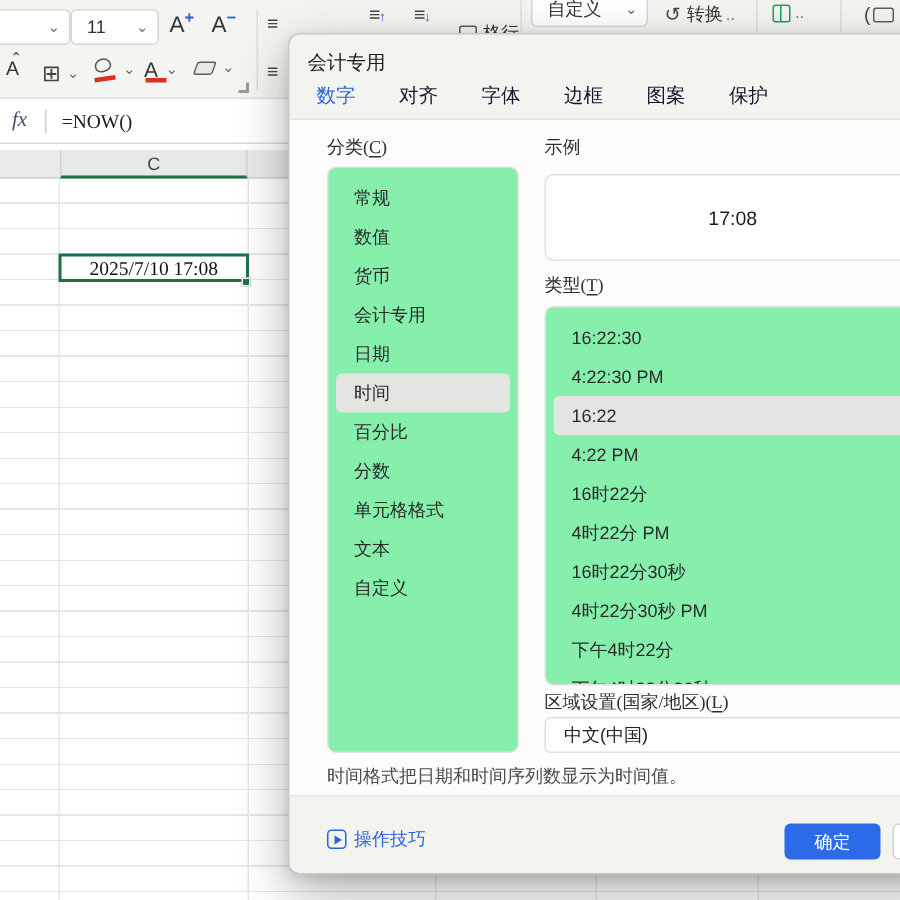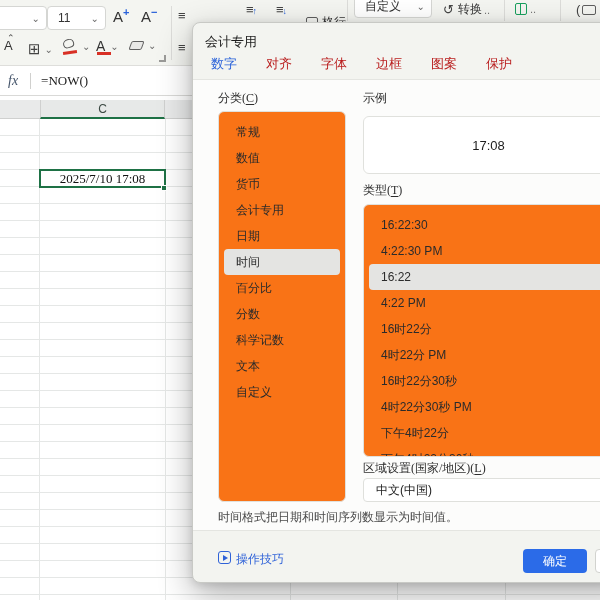--- a/index.html
+++ b/index.html
@@ -47,41 +47,41 @@
     font-family:"Liberation Serif","DejaVu Serif",serif; font-size:13px; color:#111; }
   .fill-handle { position:absolute; left:161px; top:89px; width:6px; height:6px; background:#1e7145;
     border:1px solid #fff; }
 
   
   .dialog { position:absolute; left:192px; top:22px; width:446px; height:561px;
     background:#f3f4f0; border:1px solid #c8c9c5; border-radius:8px;
     box-shadow:0 12px 34px rgba(0,0,0,0.30), 0 2px 8px rgba(0,0,0,0.12); overflow:hidden; }
   .dlg-title { position:absolute; left:12px; top:10px; font-size:13px; color:#1c1c1c; }
   .tabs { position:absolute; left:12px; top:32px; display:flex; gap:17px; }
-  .tab { font-size:13px; color:#b91c1c; padding:0 6px 7px 6px; border-bottom:3px solid transparent;
+  .tab { font-size:13px; color:#0f172a; padding:0 6px 7px 6px; border-bottom:3px solid transparent;
     border-radius:1px; }
   .tabs .selected { color:#2a62d9; border-bottom-color:#2a62d9; }
   .tabs .tab:nth-child(2) { border-bottom-color:#dadbd8; }
   .card { position:absolute; left:0; top:56px; width:446px; height:452px; background:#fcfcfb;
     border-top:1px solid #e4e5e1; border-bottom:1px solid #e4e5e1; }
   .fieldlabel { position:absolute; font-size:12px; color:#2e2e2e;font-family:Liberation Serif, serif; }
   .fieldlabel u { text-underline-offset:2px; }
-  .listbox { position:absolute; background:#f97316; border:1px solid #e0e1dd; border-radius:6px;
+  .listbox { position:absolute; background:#86efac; border:1px solid #e0e1dd; border-radius:6px;
     padding:7px 5px; overflow:hidden; }
   .li { height:26px; line-height:26px; padding-left:12px; font-size:12px; color:#2b2b2b;
     border-radius:4px; white-space:nowrap; }
   .listbox .selected { background:#e4e4e2; }
   .example-box { position:absolute; left:170px; top:92px; width:251px; height:58px; background:#fff;
     border:1px solid #e0e1dd; border-radius:6px; display:flex; align-items:center; justify-content:center;
     font-size:13px; color:#1d1d1d; }
   .region-box { position:absolute; left:170px; top:454px; width:251px; height:24px; background:#fff;
     border:1px solid #dfe0dc; border-radius:4px; font-size:12px; color:#222;
     display:flex; align-items:center; padding-left:12px; }
   .desc { position:absolute; left:25px; top:485px; font-size:12px; color:#4b4b4b; }
-  .tips-link { position:absolute; left:25px; top:528px; display:flex; align-items:flex-start; gap:5px;
+  .tips-link { position:absolute; left:25px; top:528px; display:flex; align-items:center; gap:5px;
     color:#2f62d8; font-size:12px; }
   .play-box { width:13px; height:13px; border:1px solid #2f62d8; border-radius:3px; position:relative; }
   .play-box::after { content:""; position:absolute; left:4px; top:3px;
     border-left:5px solid #2f62d8; border-top:3px solid transparent; border-bottom:3px solid transparent; }
   .ok-btn { position:absolute; left:330px; top:526px; width:64px; height:24px; background:#2b6be8;
     border:none; border-radius:4px; color:#fff; font-size:12px; display:flex; align-items:center;
     justify-content:center; }
   .cancel-partial { position:absolute; left:402px; top:526px; width:50px; height:24px; background:#fff;
     border:1px solid #d2d3cf; border-radius:4px; }
 </style>
@@ -221,21 +221,21 @@
       </div>
       <div class="listbox" style="left:25px; top:31px; width:128px; height:391px;">
           <div class="li">常规</div>
           <div class="li">数值</div>
           <div class="li">货币</div>
           <div class="li">会计专用</div>
           <div class="li">日期</div>
           <div class="li selected">时间</div>
           <div class="li">百分比</div>
           <div class="li">分数</div>
-          <div class="li">科学记数</div>
+          <div class="li">单元格格式</div>
           <div class="li">文本</div>
           <div class="li">自定义</div>
         </div>
 
       <div class="fieldlabel" style="left:170px; top:10px;">示例</div>
       <div class="example-box" style="top:36px;">
         <span>17:08</span>
       </div>
 
       <div class="fieldlabel" style="left:170px; top:102px;">

